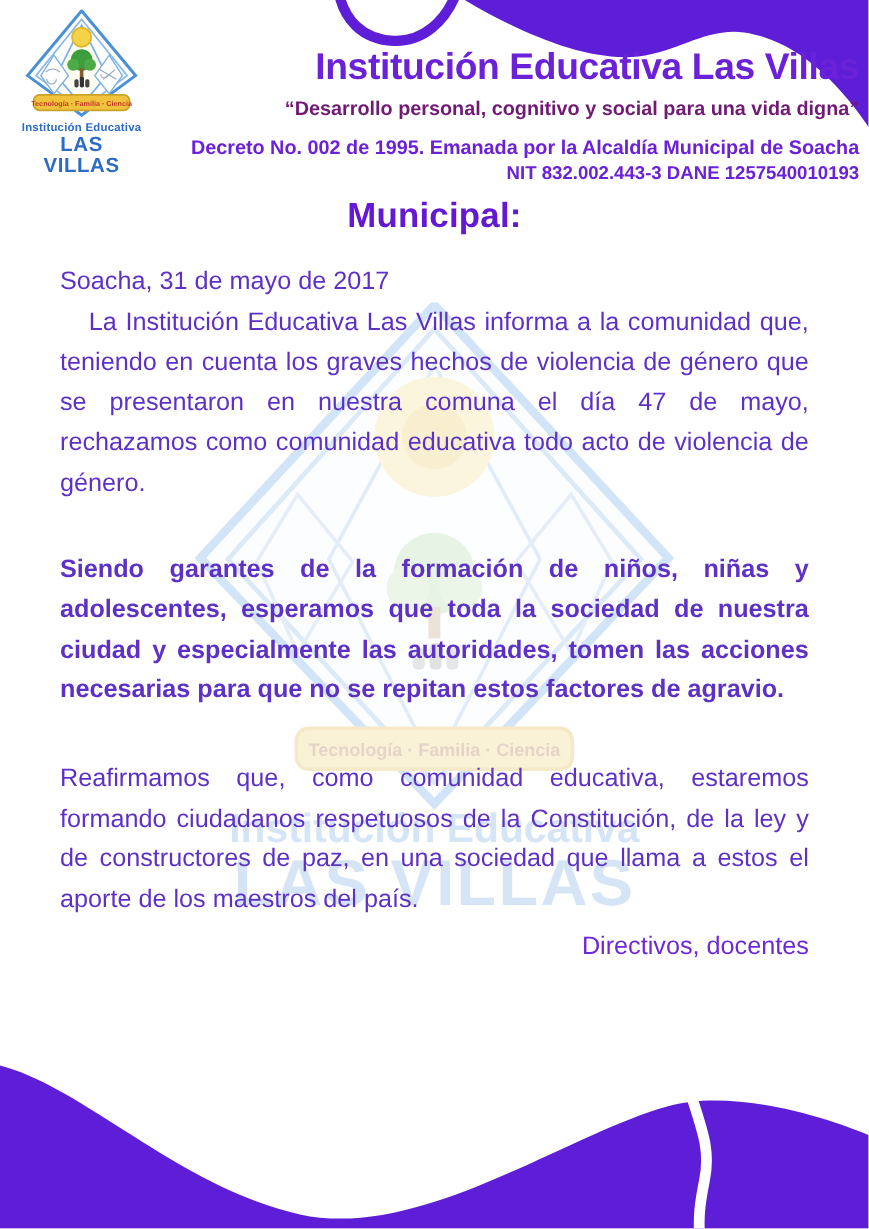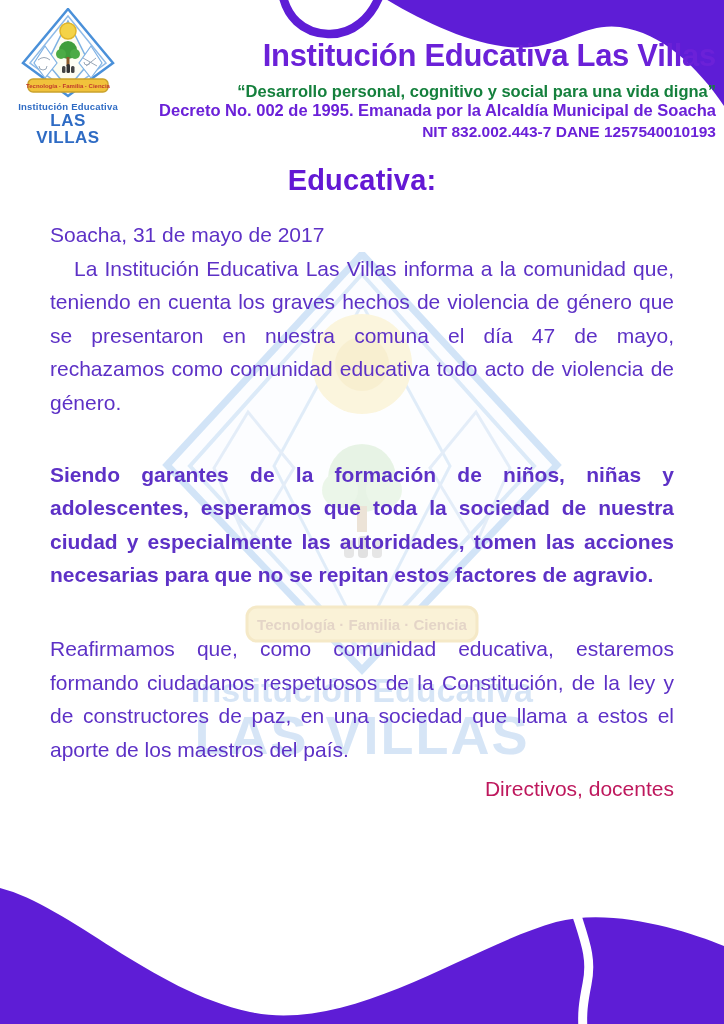--- a/index.html
+++ b/index.html
@@ -14,38 +14,38 @@
   .watermark{position:absolute;left:152px;top:252px;z-index:0;opacity:.55;pointer-events:none;}
   
   .logo{position:absolute;left:16px;top:8px;width:104px;z-index:4;text-align:center;}
   .logo-line1{color:#2e6bc4;font-weight:bold;font-size:9.5px;letter-spacing:.2px;margin-top:1px;}
   .logo-line2{color:#2e6bc4;font-weight:bold;font-size:17px;letter-spacing:.5px;line-height:1;}
   .header-text{position:absolute;left:118px;right:8px;top:38px;text-align:right;z-index:4;}
   .school-title{
     color:#6b21d8;font-size:31px;font-weight:800;letter-spacing:-.3px;line-height:1.15;
     margin:0 0 8px 0;
   }
-  .motto{color:#15803d;font-size:16.5px;font-weight:bold;margin:0 0 0 0;}
+  .motto{color:#701a75;font-size:16.5px;font-weight:bold;margin:0 0 13px 0;}
   .decree{color:#6b21d8;font-size:16.5px;font-weight:bold;margin:0 0 3px 0;}
   .nit{color:#6b21d8;font-size:15.5px;font-weight:bold;margin:0;}
   .comunicado{
     position:absolute;left:0;right:0;top:164px;text-align:center;z-index:4;
     color:#6318d4;font-size:29px;font-weight:800;letter-spacing:.2px;
   }
   
   .body-text{
     position:absolute;left:50px;right:50px;top:218px;z-index:2;
     color:#5d31c6;font-size:21px;line-height:1.6;
   }
   .date-line{margin:0 0 46px 0;}
   .body-text p{margin:0;text-align:justify;text-align-last:left;}
   .p1{text-indent:24px;margin-bottom:38px !important;}
   .p2{margin-bottom:40px !important;font-weight:bold;}
   .p3{margin-bottom:6px !important;}
-  .signature{text-align:right;margin-top:4px;font-size:21px;color:#be185d;}
+  .signature{text-align:right;margin-top:4px;font-size:21px;color:#6d28d9;}
 </style>
 </head>
 <body>
 
 <div class="page">
 
   <svg class="watermark" width="420" height="520" viewBox="0 0 420 520">
     <polygon points="210,2 405,213 210,418 15,213" fill="#f4f9ff" fill-opacity="0.55" stroke="#aecff2" stroke-width="7"></polygon>
     <polygon points="210,22 382,214 210,400 38,214" fill="none" stroke="#c0daf4" stroke-width="4"></polygon>
     <polygon points="210,52 298,214 210,386 122,214" fill="#fdfeff" fill-opacity="0.7" stroke="#c8def4" stroke-width="3"></polygon>
@@ -97,24 +97,24 @@
       <text x="52" y="80" text-anchor="middle" font-size="6" font-weight="bold" fill="#c0392b">Tecnología · Familia · Ciencia</text>
     </svg>
     <div class="logo-line1">Institución Educativa</div>
     <div class="logo-line2">LAS VILLAS</div>
   </div>
 
   <div class="header-text">
     <h1 class="school-title">Institución Educativa Las Villas</h1>
     <p class="motto">“Desarrollo personal, cognitivo y social para una vida digna”</p>
     <p class="decree">Decreto No. 002 de 1995. Emanada por la Alcaldía Municipal de Soacha</p>
-    <p class="nit">NIT 832.002.443-7 DANE 1257540010193</p>
+    <p class="nit">NIT 832.002.443-3 DANE 1257540010193</p>
   </div>
 
-  <div class="comunicado">Educativa:</div>
+  <div class="comunicado">Municipal:</div>
 
   <div class="body-text">
     <p class="date-line">Soacha, 31 de mayo de 2017</p>
     <p class="p1">La Institución Educativa Las Villas informa a la comunidad que, teniendo en cuenta los graves hechos de violencia de género que se presentaron en nuestra comuna el día 47 de mayo, rechazamos como comunidad educativa todo acto de violencia de género.</p>
     <p class="p2">Siendo garantes de la formación de niños, niñas y adolescentes, esperamos que toda la sociedad de nuestra ciudad y especialmente las autoridades, tomen las acciones necesarias para que no se repitan estos factores de agravio.</p>
     <p class="p3">Reafirmamos que, como comunidad educativa, estaremos formando ciudadanos respetuosos de la Constitución, de la ley y de constructores de paz, en una sociedad que llama a estos el aporte de los maestros del país.</p>
     <div class="signature">Directivos, docentes</div>
   </div>
 
 </div>

